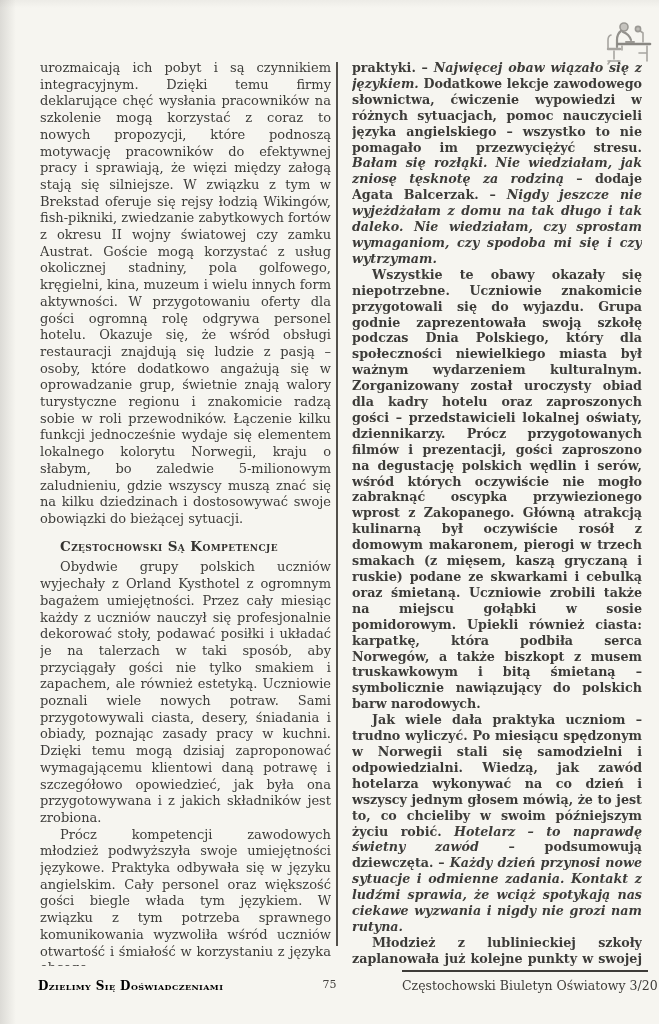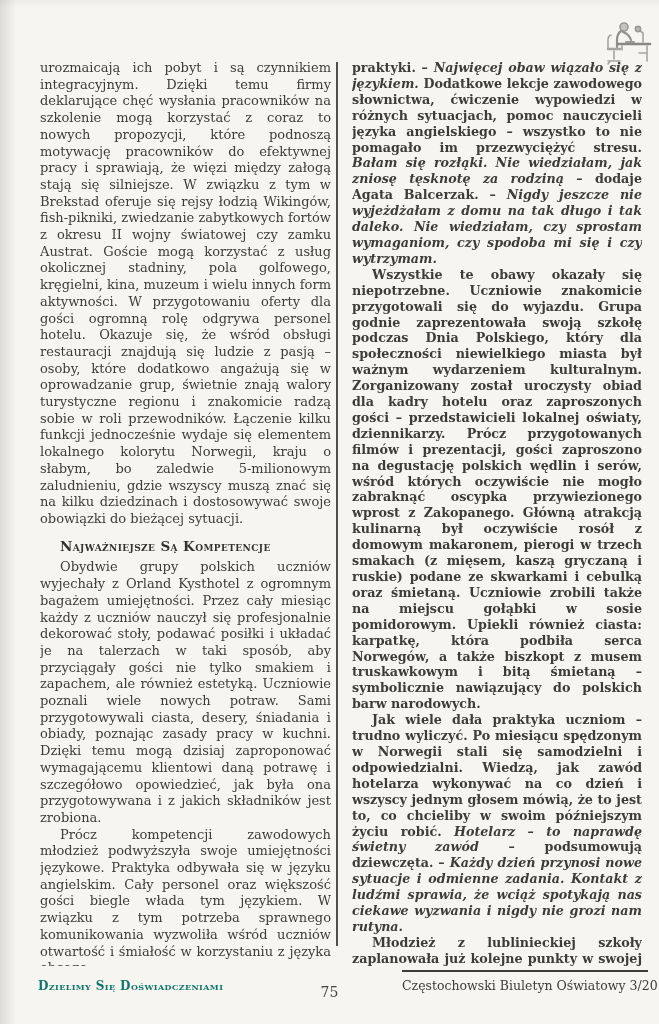--- a/index.html
+++ b/index.html
@@ -43,25 +43,25 @@
   .col .it{font-style:italic;}
   .col h3{
     font-size:13.5px;font-weight:700;font-variant:small-caps;
     letter-spacing:.4px;color:#34322f;
     margin:10px 0 5px 20px;text-align:left;
   }
   .footer{position:absolute;left:0;right:0;bottom:0;height:60px;}
   .footer-left{
     position:absolute;left:38px;top:15px;
     font-weight:700;font-variant:small-caps;letter-spacing:.4px;
-    font-size:12px;color:#0f766e;text-align:center;
+    font-size:12px;color:#000000;text-align:center;
   }
   .footer-page{
-    position:absolute;left:0;right:0;top:20px;text-align:center;
-    font-size:14px;color:#454340;
+    position:absolute;left:0;right:0;top:14px;text-align:center;
+    font-size:11px;color:#454340;
   }
   .footer-right{
     position:absolute;right:11px;top:6px;width:246px;text-align:center;
   }
   .footer-rule{border-top:2.5px solid #3e3c38;height:0;margin-bottom:3px;}
   .footer-right .journal{font-size:12.5px;color:#3e3c38;white-space:nowrap;}
 </style>
 </head>
 <body>
 
@@ -88,21 +88,21 @@
         <circle cx="40" cy="16" r="2.6" fill="#bdbbb6" stroke="#9b9994"></circle>
 
         <path d="M28 29 h8" stroke="#9b9994" stroke-width="2"></path>
       </g>
     </svg>
   </div>
 
   <div class="content">
     <div class="col col-left" id="col-left">
         <p class="noindent"><span>urozmaicają ich pobyt i są czynnikiem integracyjnym. Dzięki temu firmy deklarujące chęć wysłania pracowników na szkolenie mogą korzystać z coraz to nowych propozycji, które podnoszą motywację pracowników do efektywnej pracy i sprawiają, że więzi między załogą stają się silniejsze. W związku z tym w Brekstad oferuje się rejsy łodzią Wikingów, fish-pikniki, zwiedzanie zabytkowych fortów z okresu II wojny światowej czy zamku Austrat. Goście mogą korzystać z usług okolicznej stadniny, pola golfowego, kręgielni, kina, muzeum i wielu innych form aktywności. W przygotowaniu oferty dla gości ogromną rolę odgrywa personel hotelu. Okazuje się, że wśród obsługi restauracji znajdują się ludzie z pasją – osoby, które dodatkowo angażują się w oprowadzanie grup, świetnie znają walory turystyczne regionu i znakomicie radzą sobie w roli przewodników. Łączenie kilku funkcji jednocześnie wydaje się elementem lokalnego kolorytu Norwegii, kraju o słabym, bo zaledwie 5-milionowym zaludnieniu, gdzie wszyscy muszą znać się na kilku dziedzinach i dostosowywać swoje obowiązki do bieżącej sytuacji.</span></p>
-        <h3>Najważniejsze Są Kompetencje</h3>
+        <h3>Częstochowski Są Kompetencje</h3>
         <p><span>Obydwie grupy polskich uczniów wyjechały z Orland Kysthotel z ogromnym bagażem umiejętności. Przez cały miesiąc każdy z uczniów nauczył się profesjonalnie dekorować stoły, podawać posiłki i układać je na talerzach w taki sposób, aby przyciągały gości nie tylko smakiem i zapachem, ale również estetyką. Uczniowie poznali wiele nowych potraw. Sami przygotowywali ciasta, desery, śniadania i obiady, poznając zasady pracy w kuchni. Dzięki temu mogą dzisiaj zaproponować wymagającemu klientowi daną potrawę i szczegółowo opowiedzieć, jak była ona przygotowywana i z jakich składników jest zrobiona.</span></p>
         <p><span>Prócz kompetencji zawodowych młodzież podwyższyła swoje umiejętności językowe. Praktyka odbywała się w języku angielskim. Cały personel oraz większość gości biegle włada tym językiem. W związku z tym potrzeba sprawnego komunikowania wyzwoliła wśród uczniów otwartość i śmiałość w korzystaniu z języka obcego.</span></p>
       </div>
     <div class="divider"></div>
     <div class="col col-right" id="col-right">
         <p class="noindent"><span>praktyki. – </span><span class="it">Najwięcej obaw wiązało się z językiem.</span><span> Dodatkowe lekcje zawodowego słownictwa, ćwiczenie wypowiedzi w różnych sytuacjach, pomoc nauczycieli języka angielskiego – wszystko to nie pomagało im przezwyciężyć stresu. </span><span class="it">Bałam się rozłąki. Nie wiedziałam, jak zniosę tęsknotę za rodziną</span><span> – dodaje Agata Balcerzak. – </span><span class="it">Nigdy jeszcze nie wyjeżdżałam z domu na tak długo i tak daleko. Nie wiedziałam, czy sprostam wymaganiom, czy spodoba mi się i czy wytrzymam.</span></p>
         <p><span>Wszystkie te obawy okazały się niepotrzebne. Uczniowie znakomicie przygotowali się do wyjazdu. Grupa godnie zaprezentowała swoją szkołę podczas Dnia Polskiego, który dla społeczności niewielkiego miasta był ważnym wydarzeniem kulturalnym. Zorganizowany został uroczysty obiad dla kadry hotelu oraz zaproszonych gości – przedstawicieli lokalnej oświaty, dziennikarzy. Prócz przygotowanych filmów i prezentacji, gości zaproszono na degustację polskich wędlin i serów, wśród których oczywiście nie mogło zabraknąć oscypka przywiezionego wprost z Zakopanego. Główną atrakcją kulinarną był oczywiście rosół z domowym makaronem, pierogi w trzech smakach (z mięsem, kaszą gryczaną i ruskie) podane ze skwarkami i cebulką oraz śmietaną. Uczniowie zrobili także na miejscu gołąbki w sosie pomidorowym. Upiekli również ciasta: karpatkę, która podbiła serca Norwegów, a także biszkopt z musem truskawkowym i bitą śmietaną – symbolicznie nawiązujący do polskich barw narodowych.</span></p>
         <p><span>Jak wiele dała praktyka uczniom – trudno wyliczyć. Po miesiącu spędzonym w Norwegii stali się samodzielni i odpowiedzialni. Wiedzą, jak zawód hotelarza wykonywać na co dzień i wszyscy jednym głosem mówią, że to jest to, co chcieliby w swoim późniejszym życiu robić. </span><span class="it">Hotelarz – to naprawdę świetny zawód</span><span> – podsumowują dziewczęta. – </span><span class="it">Każdy dzień przynosi nowe sytuacje i odmienne zadania. Kontakt z ludźmi sprawia, że wciąż spotykają nas ciekawe wyzwania i nigdy nie grozi nam rutyna.</span></p>
         <p><span>Młodzież z lublinieckiej szkoły zaplanowała już kolejne punkty w swojej ścieżce zawodowej. Udział w programie Leonardo da Vinci jest możliwy tylko raz w cyklu nauki. Uczniowie jednak wiedzą, że są inne programy, które pomagają w podnoszeniu kompetencji. W najbliższym czasie pragną</span></p>
       </div>

